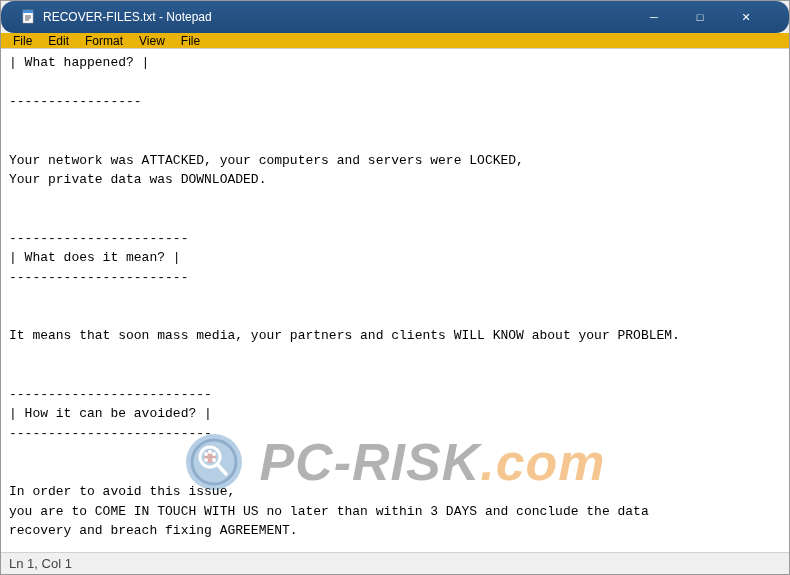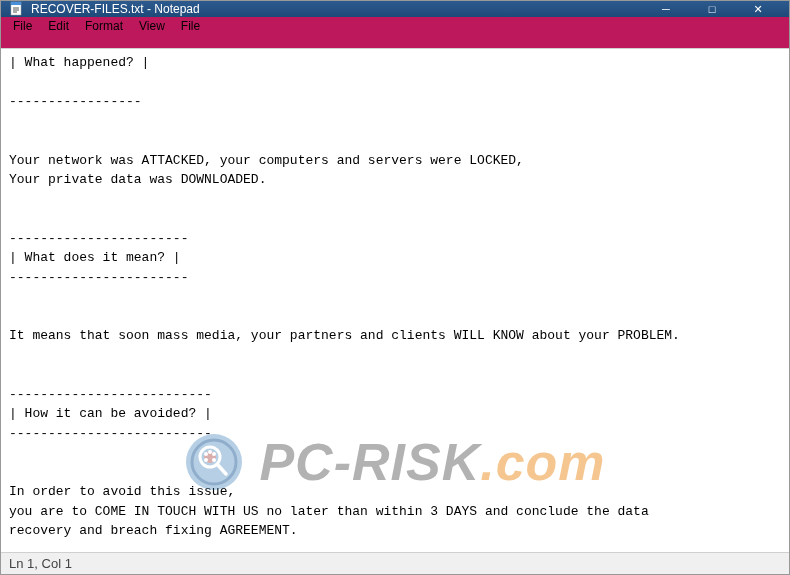--- a/index.html
+++ b/index.html
@@ -20,25 +20,26 @@
       border: 1px solid #999;
       display: flex;
       flex-direction: column;
       position: relative;
     }
 
     
     .title-bar {
       background: #1a1a2e;
       background: linear-gradient(to bottom, #2d5a8e, #1e4a7a);
-      height: 16px;
-      display: flex;
-      align-items: center;
-      padding: 0 8px;
-      flex-shrink: 0;
+      height: 32px;
+      display: flex;
+      align-items: center;
+      padding: 0 20px;
+      flex-shrink: 0;
+      border-radius: 13px;
     }
 
     .title-bar-icon {
       width: 16px;
       height: 16px;
       margin-right: 6px;
       display: flex;
       align-items: center;
       justify-content: center;
       flex-shrink: 0;
@@ -69,23 +70,24 @@
       align-items: center;
       justify-content: center;
       color: white;
       font-size: 11px;
       cursor: pointer;
       font-family: 'Segoe UI', Arial, sans-serif;
     }
 
     
     .menu-bar {
-      background: #be185d;
-      height: 32px;
-      display: flex;
+      background: #eab308;
+      height: 16px;
+      display: flex;
+      align-items: center;
       padding: 0 4px;
       border-bottom: 1px solid #d0d0d0;
       flex-shrink: 0;
     }
 
     .menu-item {
       padding: 2px 8px;
       font-family: 'Segoe UI', Arial, sans-serif;
       font-size: 12px;
       color: #000;

